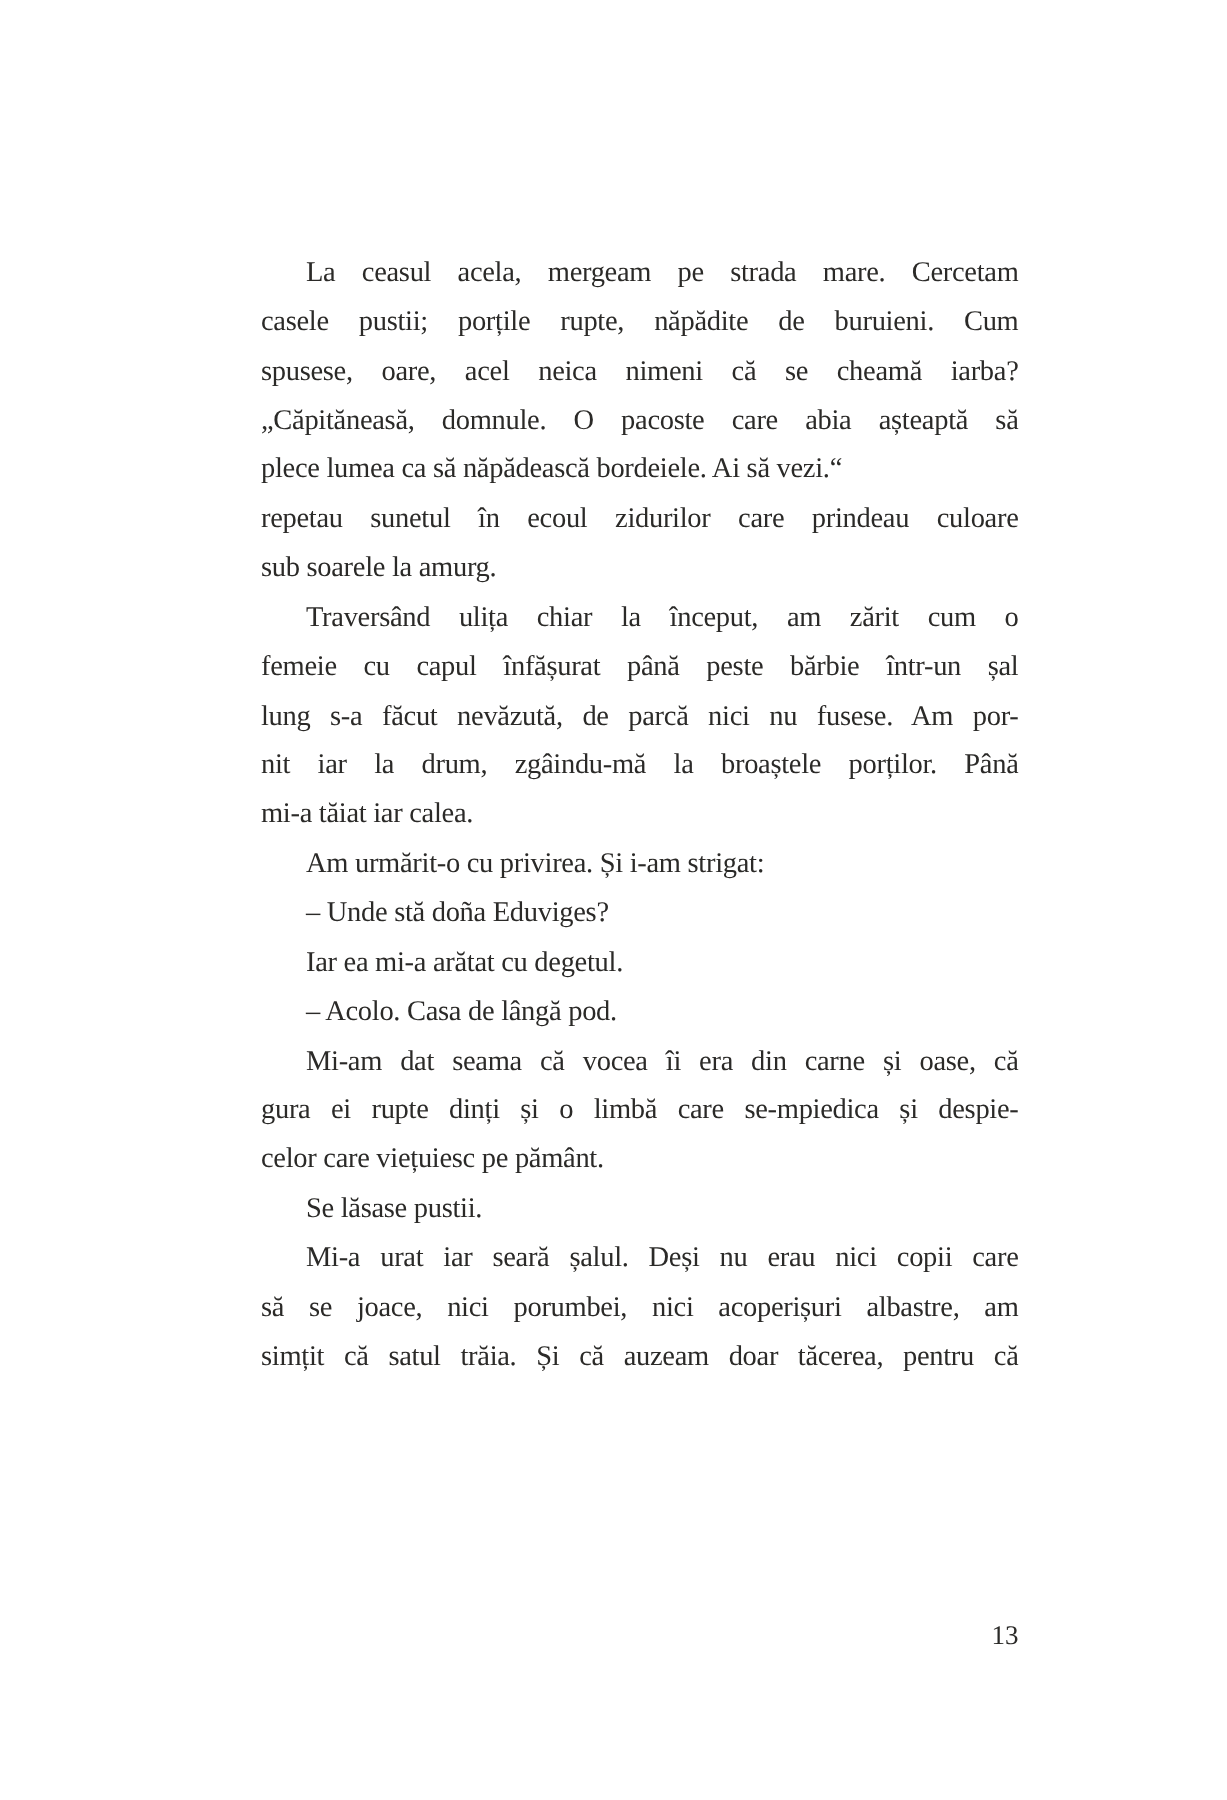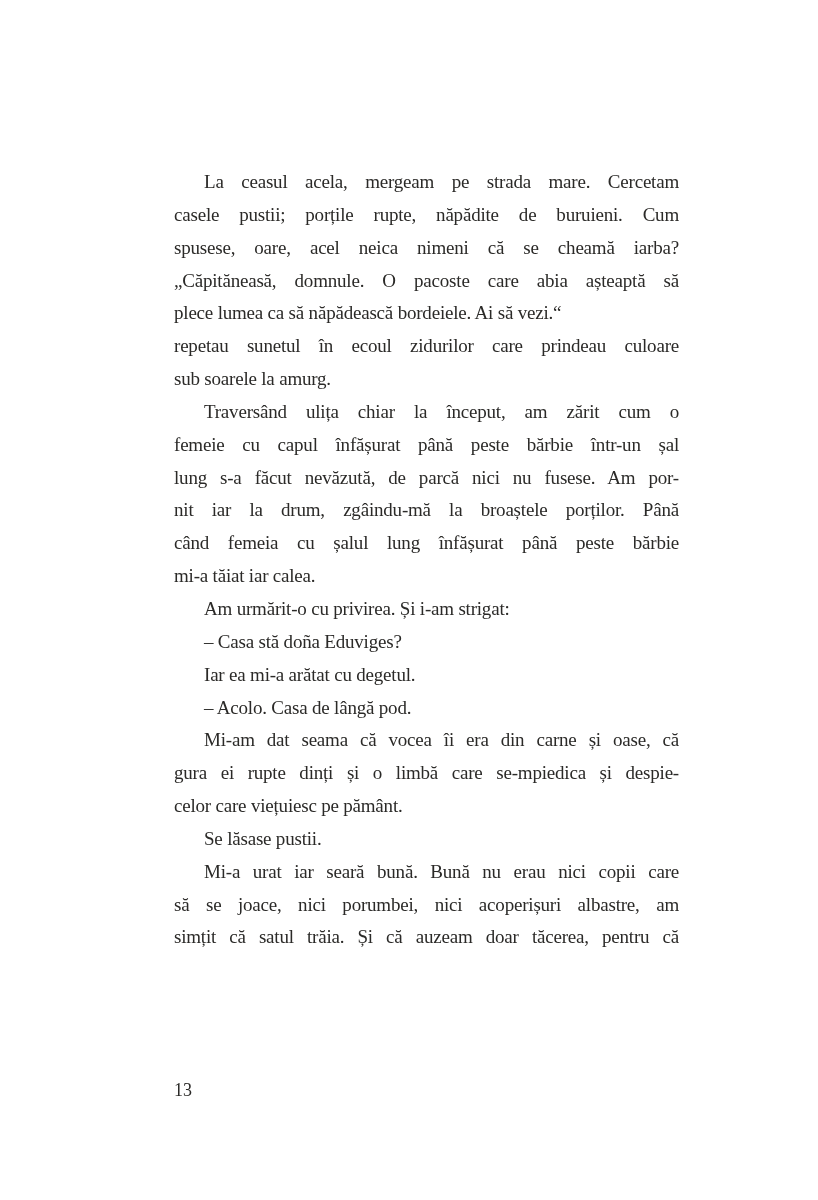--- a/index.html
+++ b/index.html
@@ -39,21 +39,21 @@
     padding-left: 30px;
   }
   .line.endline {
     text-align-last: left;
   }
   .page-number {
     position: absolute;
     top: 1078px;
     left: 174px;
     width: 505px;
-    text-align: left;
+    text-align: right;
     font-family: "Liberation Serif", "DejaVu Serif", serif;
     font-size: 18px;
     line-height: 24px;
     color: #2b2a28;
   }
 </style>
 </head>
 <body>
 
 <div class="text-block">
@@ -66,43 +66,42 @@
     </div>
     <div class="para">
       <div class="line">repetau sunetul în ecoul zidurilor care prindeau culoare</div>
       <div class="line endline">sub soarele la amurg.</div>
     </div>
     <div class="para">
       <div class="line indent">Traversând ulița chiar la început, am zărit cum o</div>
       <div class="line">femeie cu capul înfășurat până peste bărbie într-un șal</div>
       <div class="line">lung s-a făcut nevăzută, de parcă nici nu fusese. Am por-</div>
       <div class="line">nit iar la drum, zgâindu-mă la broaștele porților. Până</div>
-      <div class="line">când femeia cu șalul lung înfășurat până peste bărbie</div>
       <div class="line endline">mi-a tăiat iar calea.</div>
     </div>
     <div class="para">
       <div class="line indent endline">Am urmărit-o cu privirea. Și i-am strigat:</div>
     </div>
     <div class="para">
-      <div class="line indent endline">– Casa stă doña Eduviges?</div>
+      <div class="line indent endline">– Unde stă doña Eduviges?</div>
     </div>
     <div class="para">
       <div class="line indent endline">Iar ea mi-a arătat cu degetul.</div>
     </div>
     <div class="para">
       <div class="line indent endline">– Acolo. Casa de lângă pod.</div>
     </div>
     <div class="para">
       <div class="line indent">Mi-am dat seama că vocea îi era din carne și oase, că</div>
       <div class="line">gura ei rupte dinți și o limbă care se-mpiedica și despie-</div>
       <div class="line endline">celor care viețuiesc pe pământ.</div>
     </div>
     <div class="para">
       <div class="line indent endline">Se lăsase pustii.</div>
     </div>
     <div class="para">
-      <div class="line indent">Mi-a urat iar seară bună. Bună nu erau nici copii care</div>
+      <div class="line indent">Mi-a urat iar seară șalul. Deși nu erau nici copii care</div>
       <div class="line">să se joace, nici porumbei, nici acoperișuri albastre, am</div>
       <div class="line">simțit că satul trăia. Și că auzeam doar tăcerea, pentru că</div>
     </div>
   </div>
 
 <div class="page-number">13</div>
 
 </body></html>

